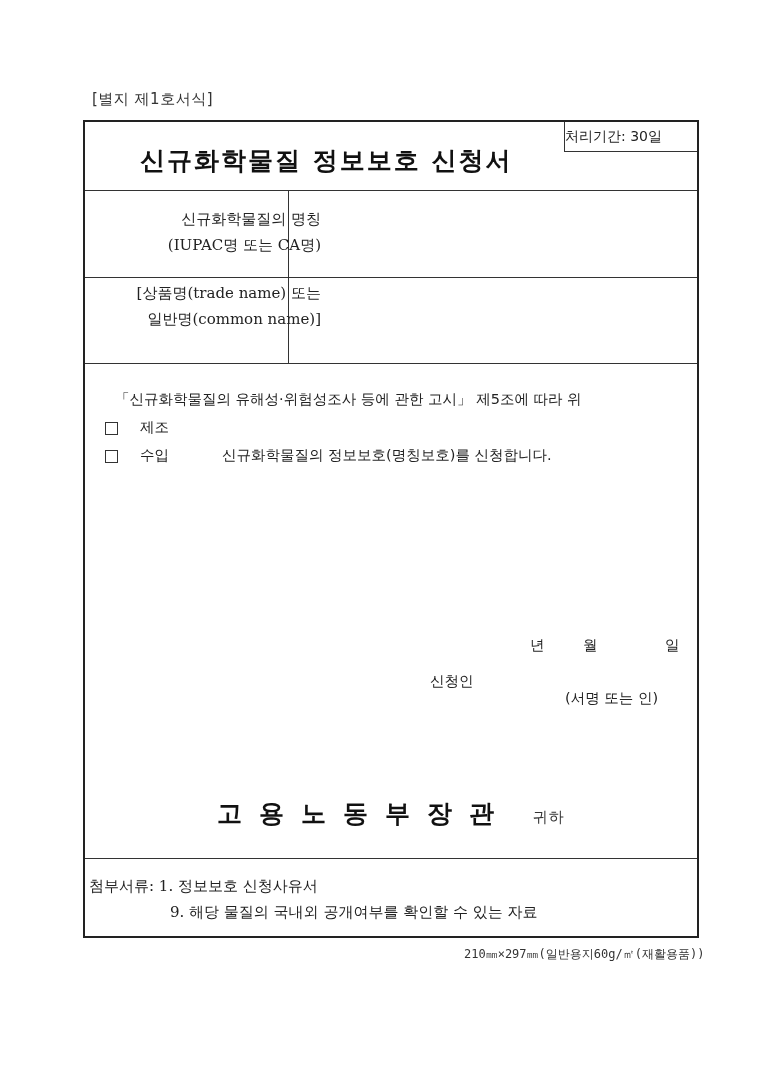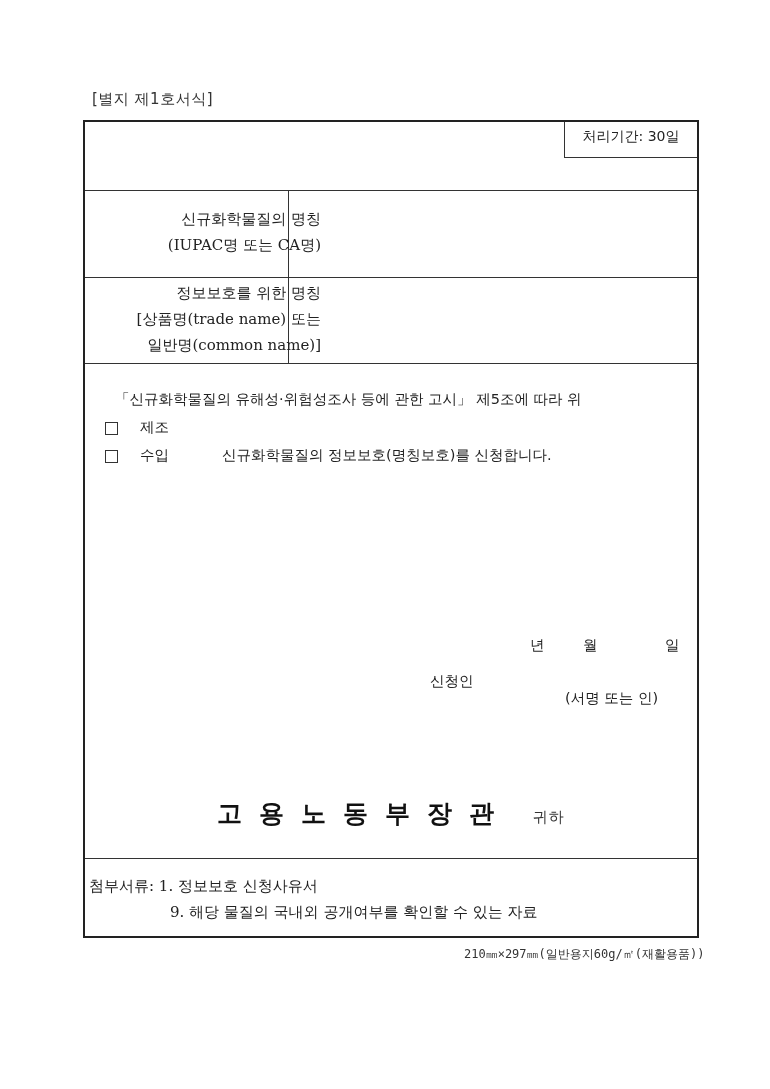--- a/index.html
+++ b/index.html
@@ -7,51 +7,51 @@
       width: 770px; height: 1089px; position: relative; overflow: hidden;
       font-family: "DejaVu Serif", "Liberation Serif", serif;
       color: #1a1a1a;
     }
     .abs { position: absolute; }
     .form-label { left: 92px; top: 90px; font-size: 15px; color: #333; font-family: "DejaVu Sans", sans-serif; letter-spacing: 0.5px; }
     .outer { left: 83px; top: 120px; width: 616px; height: 818px; border: 2px solid #222; box-sizing: border-box; }
     .hline { position: absolute; left: 0; right: 0; height: 0; border-top: 1px solid #333; }
     .vline { position: absolute; width: 0; border-left: 1px solid #333; }
     .title { position: absolute; left: 55px; top: 22px; font-size: 25px; font-weight: bold; letter-spacing: 2px; color: #111; }
-    .proc-box { position: absolute; right: 0; top: 0; width: 133px; height: 36px; border-left: 1px solid #333; border-bottom: 1px solid #333; box-sizing: border-box; font-family: "DejaVu Sans", sans-serif; font-size: 14px; text-align: center; line-height: 28px; color: #222; }
+    .proc-box { position: absolute; right: 0; top: 0; width: 133px; height: 30px; border-left: 1px solid #333; border-bottom: 1px solid #333; box-sizing: border-box; font-family: "DejaVu Sans", sans-serif; font-size: 14px; line-height: 28px; color: #222; }
     .cell-label { position: absolute; left: 0; width: 236px; text-align: right; font-size: 15px; line-height: 26px; color: #222; }
     .cell-value { position: absolute; left: 205px; right: 0; }
     .body-text { position: absolute; font-family: "DejaVu Sans", sans-serif; font-size: 14.5px; color: #222; white-space: nowrap; }
     .checkbox { display: inline-block; width: 11px; height: 11px; border: 1px solid #333; vertical-align: middle; margin-right: 22px; }
     .minister { position: absolute; left: 132px; top: 675px; font-size: 25px; font-weight: bold; letter-spacing: 17px; color: #111; white-space: nowrap; }
     .gwiha { font-size: 15px; font-weight: normal; letter-spacing: 1px; color: #333; margin-left: -4px; }
     .attach { position: absolute; font-size: 15px; color: #222; white-space: nowrap; }
     .footer { left: 464px; top: 946px; font-size: 12px; color: #333; font-family: "DejaVu Sans Mono", monospace; }
   </style>
 </head>
 <body>
 
 <div class="abs form-label">[별지 제1호서식]</div>
 
 <div class="abs outer">
 
+  <div class="title">신규화학물질 정보보호 신청서</div>
   <div class="proc-box">처리기간: 30일</div>
   <div class="hline" style="top:68px"></div>
 
   <div class="vline" style="left:203px; top:68px; height:173px"></div>
 
   <div class="cell-label" style="top:84px">
     <div>신규화학물질의 명칭</div>
     <div>(IUPAC명 또는 CA명)</div>
   </div>
   <div class="cell-value" style="top:69px; height:86px"></div>
   <div class="hline" style="top:155px"></div>
 
   <div class="cell-label" style="top:158px">
-    <div>정보보호를 위한 명칭</div>
     <div style="margin-left:-6px">[상품명(trade name) 또는</div>
     <div>일반명(common name)]</div>
   </div>
   <div class="cell-value" style="top:156px; height:85px"></div>
   <div class="hline" style="top:241px"></div>
 
   <div class="body-text" style="left:30px; top:268px">「신규화학물질의 유해성·위험성조사 등에 관한 고시」 제5조에 따라 위</div>
 
   <div class="body-text" style="left:20px; top:296px">
     <span class="checkbox"></span><span>제조</span>

